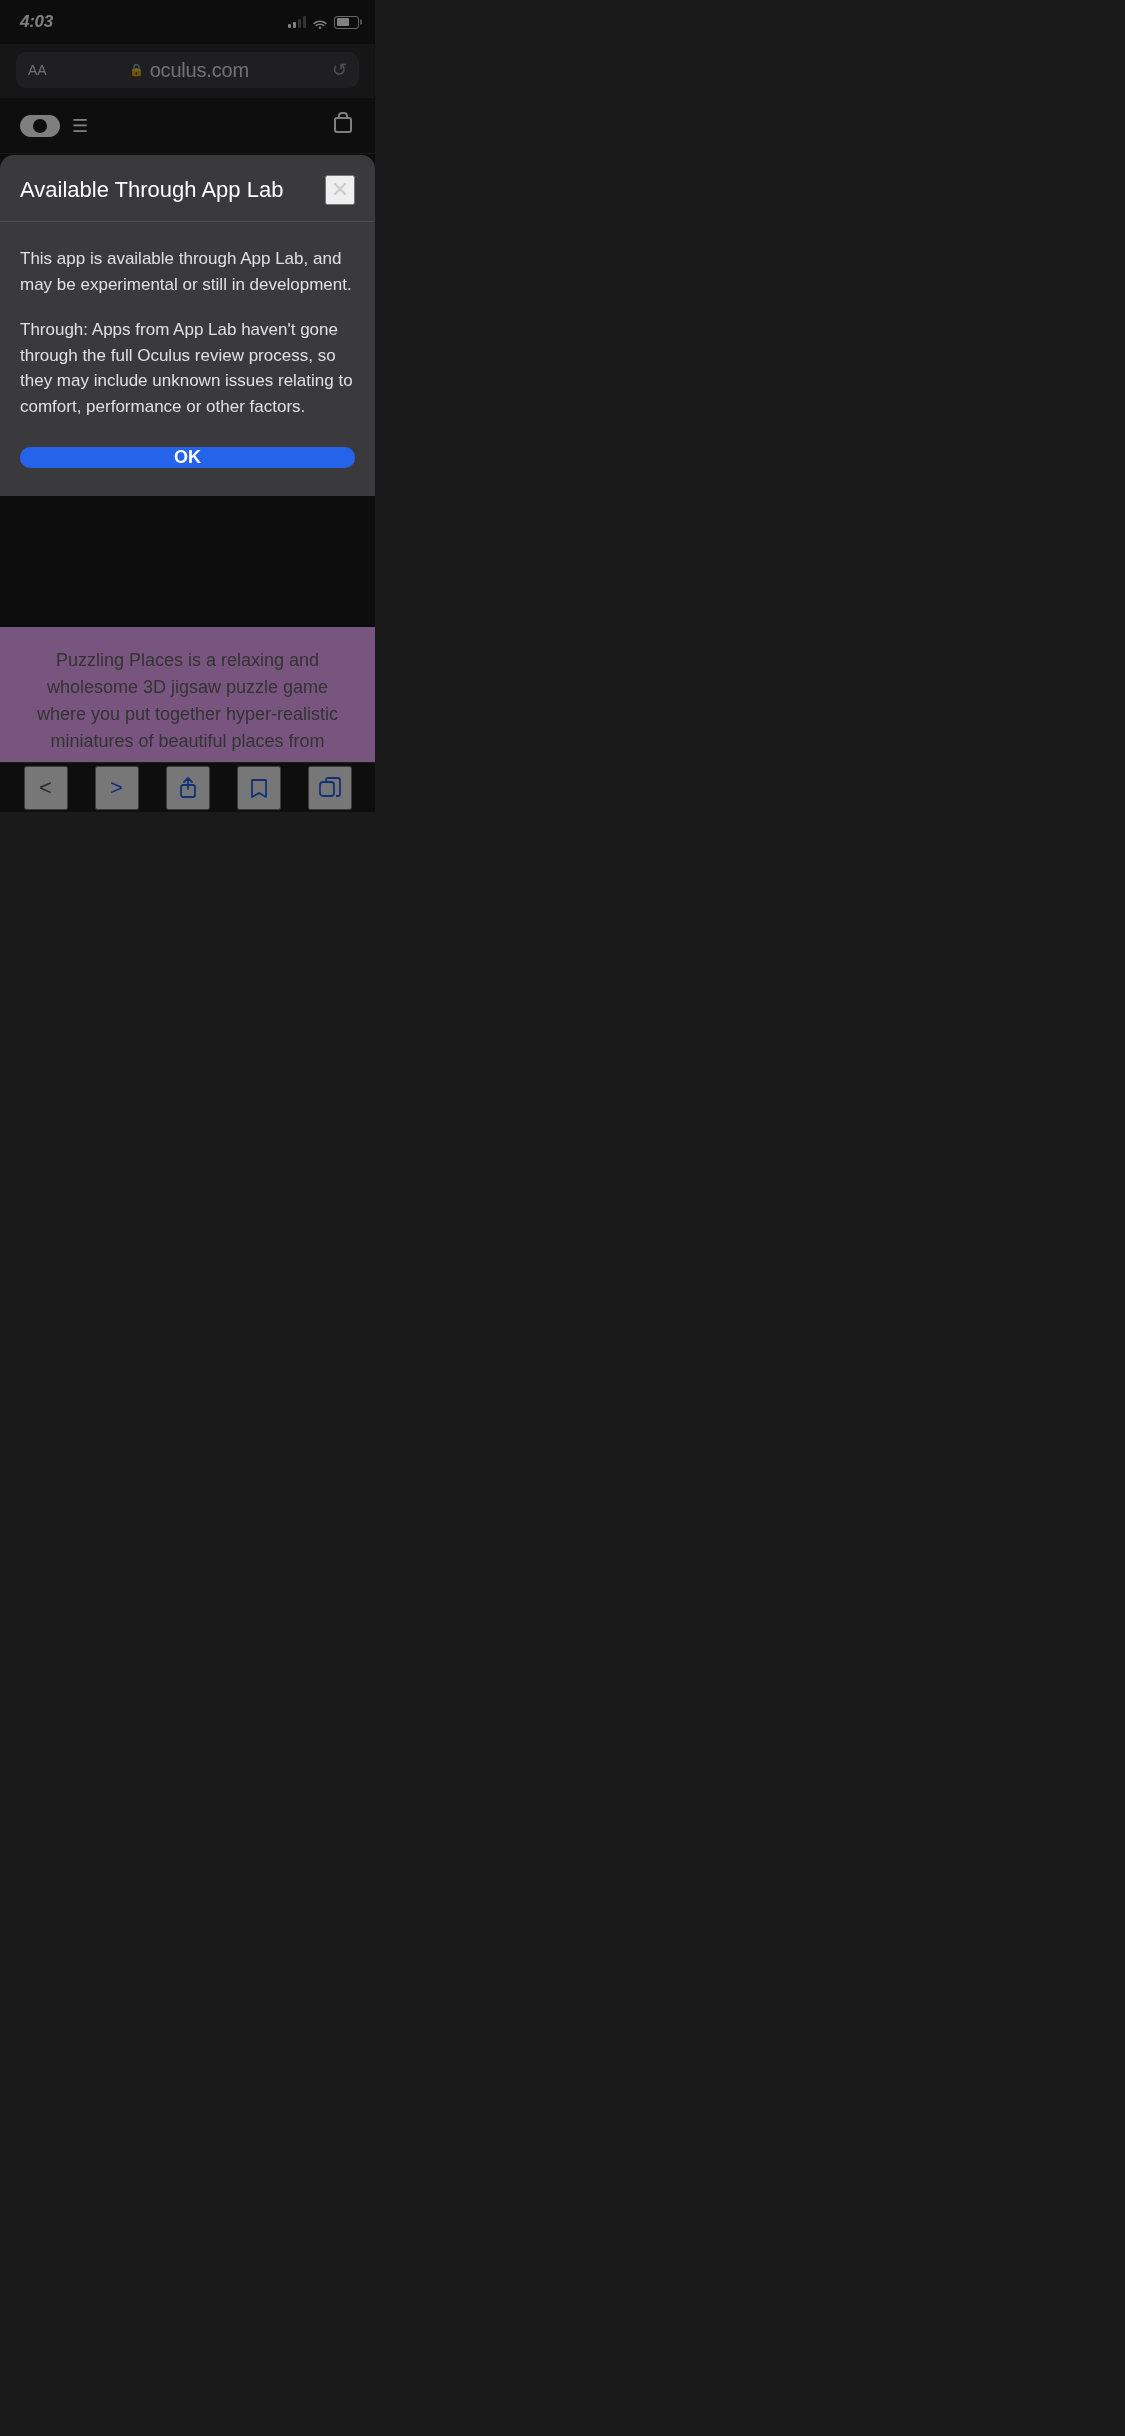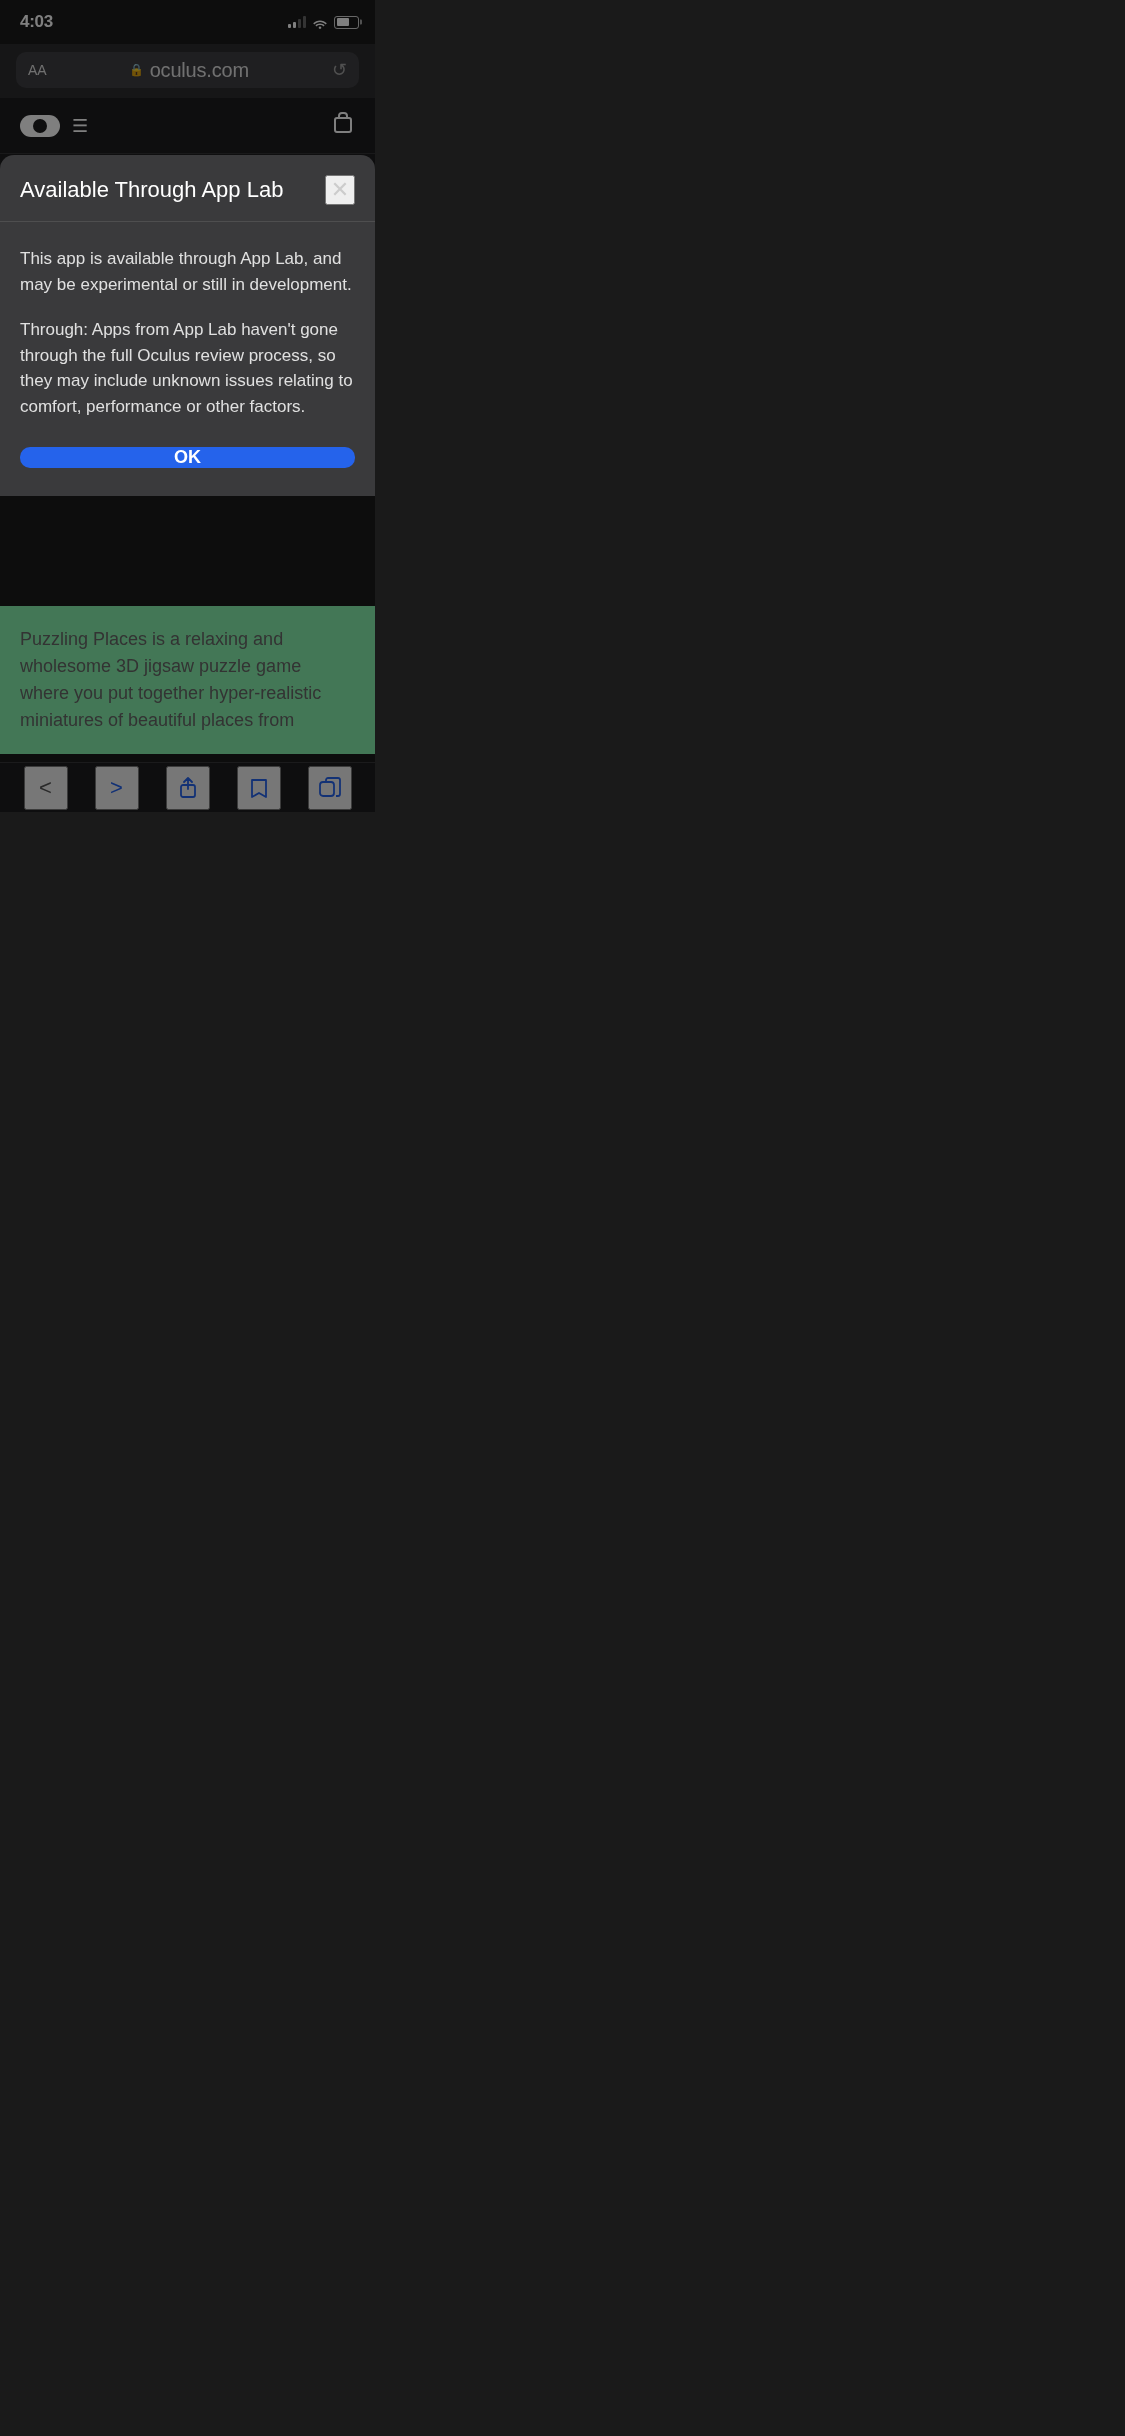--- a/index.html
+++ b/index.html
@@ -15,20 +15,21 @@
     }
 
     
     .status-bar {
       background: #1a1a1a;
       height: 44px;
       display: flex;
       align-items: center;
       justify-content: space-between;
       padding: 0 16px 0 20px;
+      font-style: italic;
     }
     .status-time {
       font-size: 17px;
       font-weight: 600;
       color: #fff;
       letter-spacing: -0.3px;
     }
     .status-icons {
       display: flex;
       align-items: center;
@@ -283,25 +284,26 @@
       cursor: pointer;
       display: flex;
       align-items: center;
       justify-content: center;
       margin-bottom: 8px;
     }
 
     
     .content-below {
       position: absolute;
-      bottom: 58px;
+      bottom: 37px;
       left: 0;
       right: 0;
       padding: 20px 20px;
-      background: #86efac;
+      background: #f0abfc;
+      text-align: center;
     }
     .content-below-text {
       font-size: 18px;
       color: #666;
       line-height: 1.5;
     }
 
     
     .safari-bottom {
       position: absolute;

